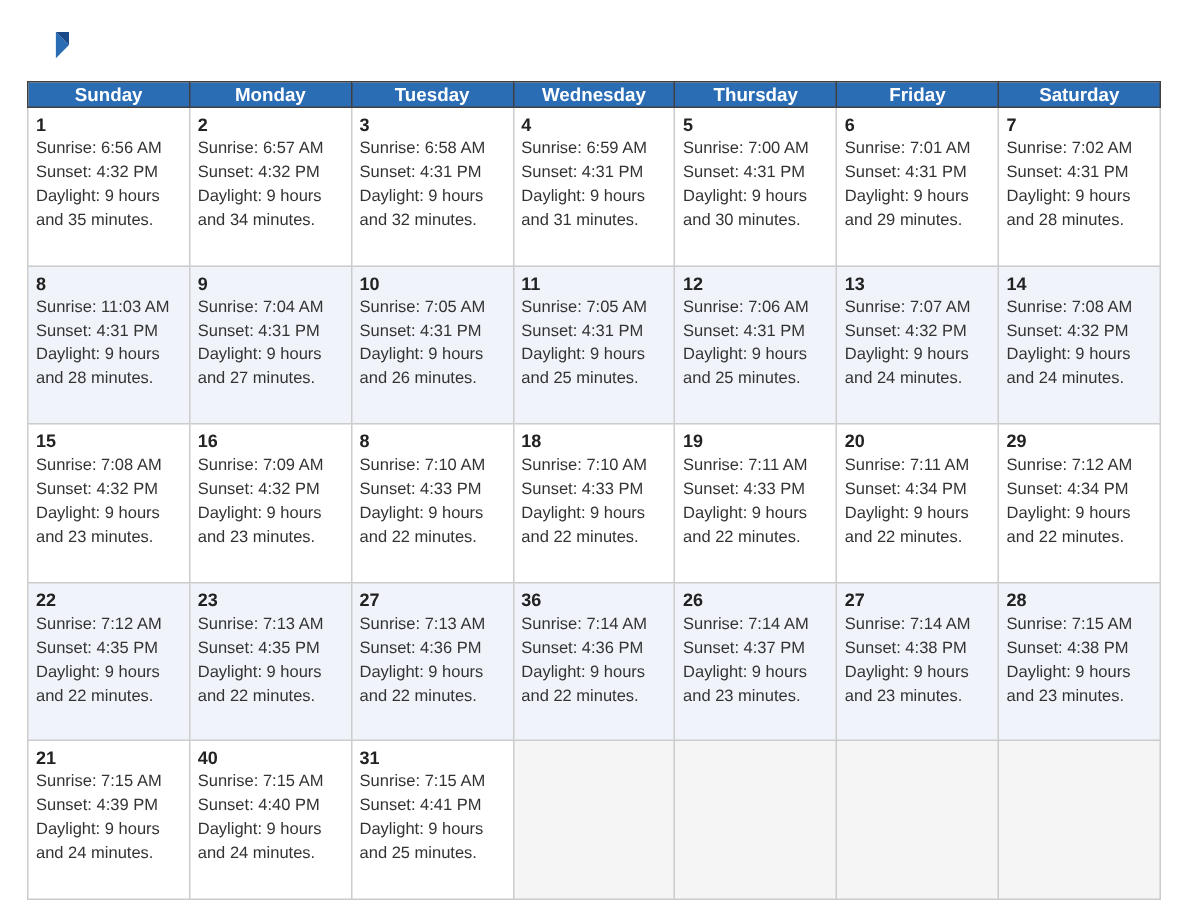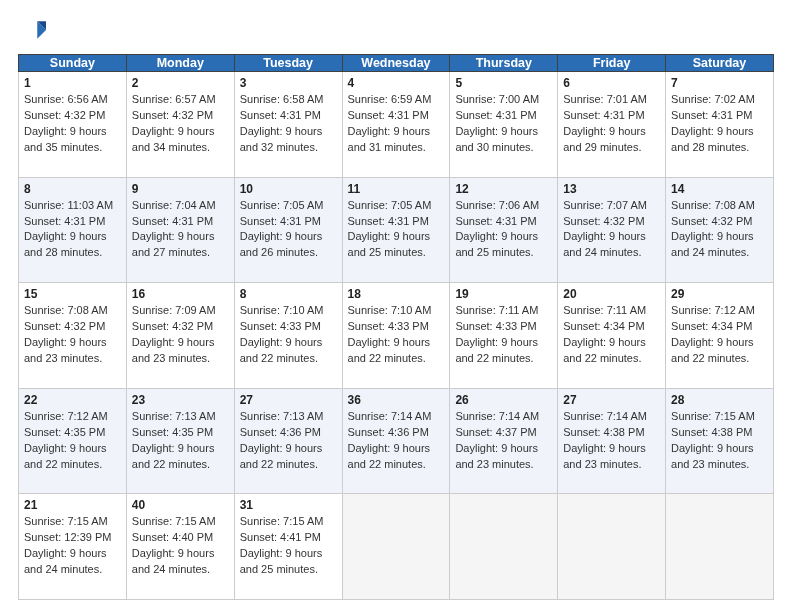--- a/index.html
+++ b/index.html
@@ -368,21 +368,21 @@
           <span>Sunset: 4:38 PM</span><br>
           <span>Daylight: 9 hours and 23 minutes.</span>
         </div>
       </td>
         </tr>
         <tr>
           <td>
         <span class="day-number">21</span>
         <div class="day-info">
           <span>Sunrise: 7:15 AM</span><br>
-          <span>Sunset: 12:39 PM</span><br>
+          <span>Sunset: 4:39 PM</span><br>
           <span>Daylight: 9 hours and 24 minutes.</span>
         </div>
       </td>
           <td>
         <span class="day-number">40</span>
         <div class="day-info">
           <span>Sunrise: 7:15 AM</span><br>
           <span>Sunset: 4:40 PM</span><br>
           <span>Daylight: 9 hours and 24 minutes.</span>
         </div>

